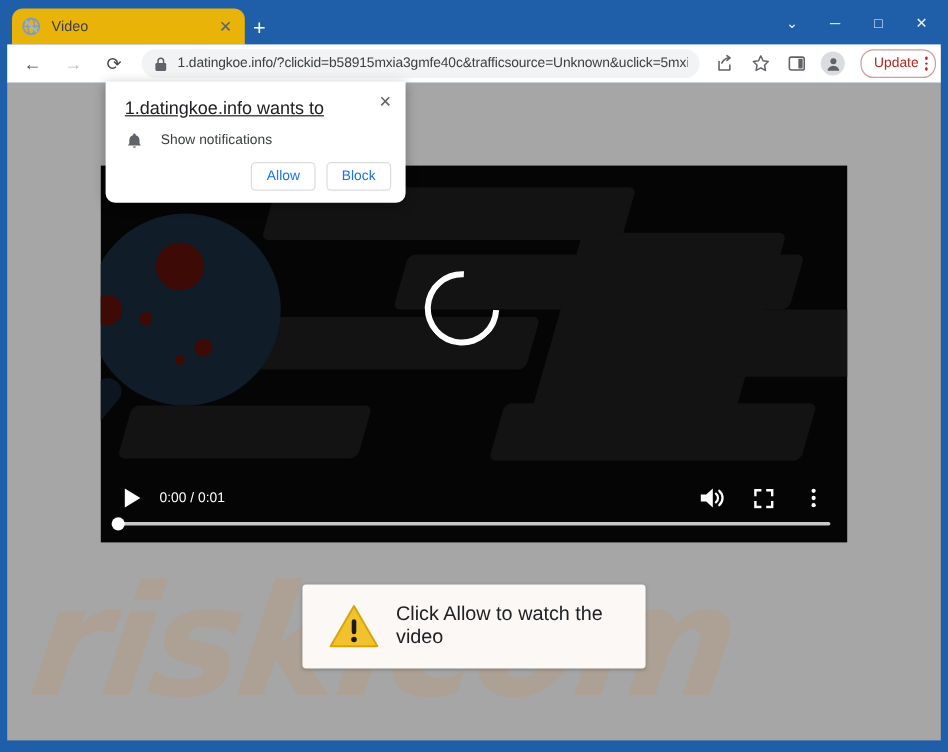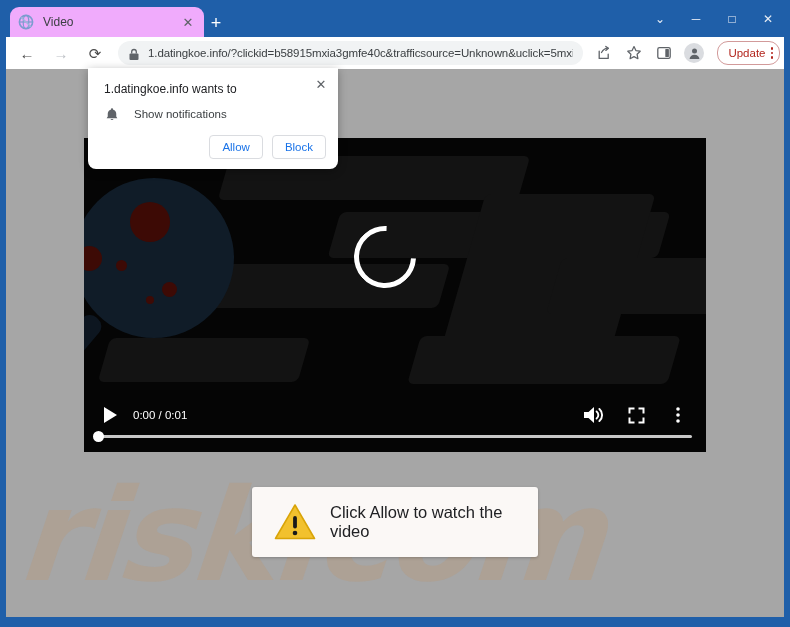--- a/index.html
+++ b/index.html
@@ -27,21 +27,21 @@
   #tab-strip {
     position: absolute;
     left: 0; top: 0;
     width: 790px; height: 37px;
     background: #1f5fa9;
   }
   #tab {
     position: absolute;
     left: 10px; top: 7px;
     width: 194px; height: 30px;
-    background: #f0abfc;
+    background: #eab308;
     border-radius: 9px 9px 0 0;
     display: flex;
     align-items: center;
     padding: 0 8px;
     box-sizing: border-box;
   }
   #tab-favicon {
     width: 16px; height: 16px;
     flex: 0 0 16px;
     margin-right: 9px;
@@ -353,23 +353,24 @@
   #perm-close {
     position: absolute;
     right: 8px; top: 7px;
     width: 18px; height: 18px;
     display: flex; align-items: center; justify-content: center;
     color: #5f6368;
     font-size: 13px;
     line-height: 1;
   }
   #perm-title {
-    font-size: 12px;
+    font-size: 15px;
     color: #202124;
     margin-bottom: 10px;
+    text-decoration: underline;
   }
   #perm-option-row {
     display: flex;
     align-items: center;
   }
   #bell-icon {
     width: 16px; height: 16px;
     flex: 0 0 16px;
     margin-right: 14px;
     display: flex; align-items: center; justify-content: center;

